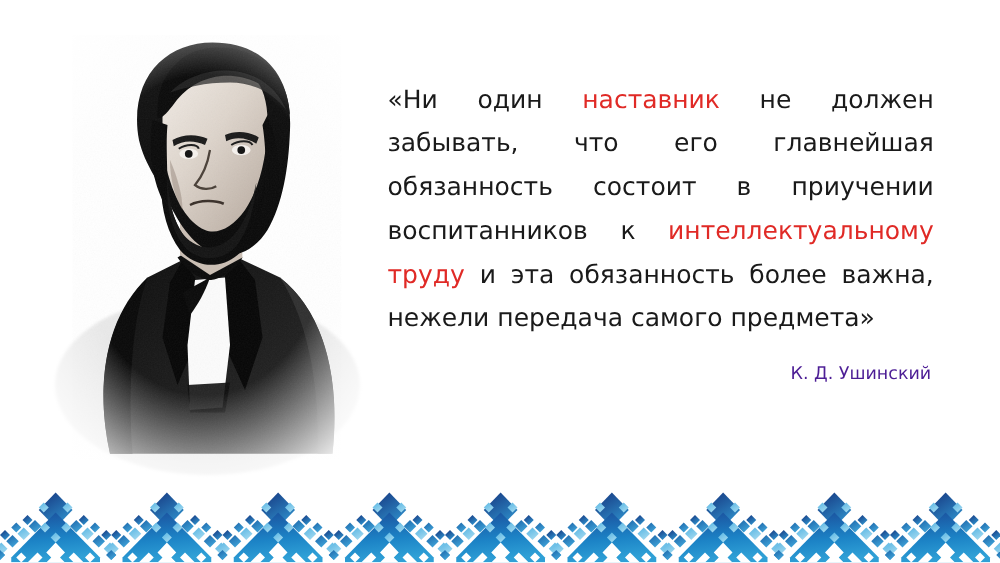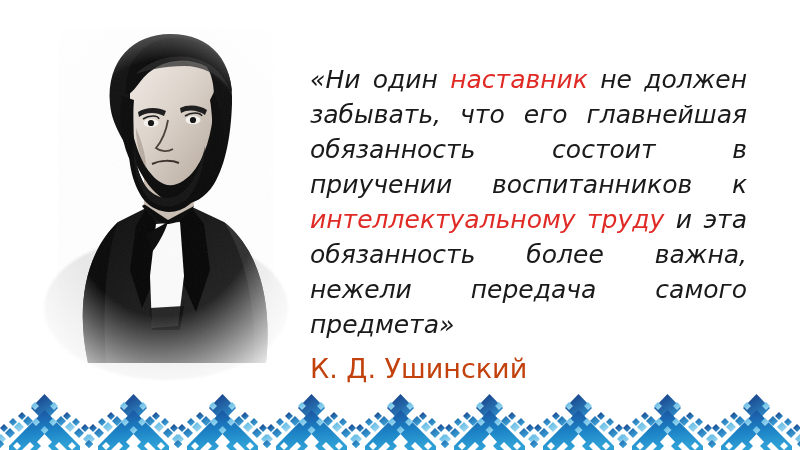--- a/index.html
+++ b/index.html
@@ -38,40 +38,39 @@
   
   #quote-block {
     position: absolute;
     left: 310px;
     top: 62px;
     width: 437px;
   }
   #quote-text {
     margin: 0;
     font-family: "DejaVu Sans", sans-serif;
-    font-style: italic;
-    font-size: 25px;
+    font-size: 20px;
     line-height: 35px;
     color: #1a1a1a;
     text-align: justify;
     text-align-last: left;
     letter-spacing: 0px;
     word-spacing: 0px;
   }
   .hl {
     color: #E02A26;
   }
   #attribution {
     margin: 14px 0 0 0;
     font-family: "DejaVu Sans", sans-serif;
     font-style: normal;
-    font-size: 27px;
+    font-size: 14px;
     line-height: 26px;
-    color: #c2410c;
-    text-align: left;
+    color: #4c1d95;
+    text-align: right;
     padding-right: 2px;
   }
 
   
   #ornament-border {
     position: absolute;
     left: 0;
     bottom: 0;
     width: 800px;
     height: 62px;

